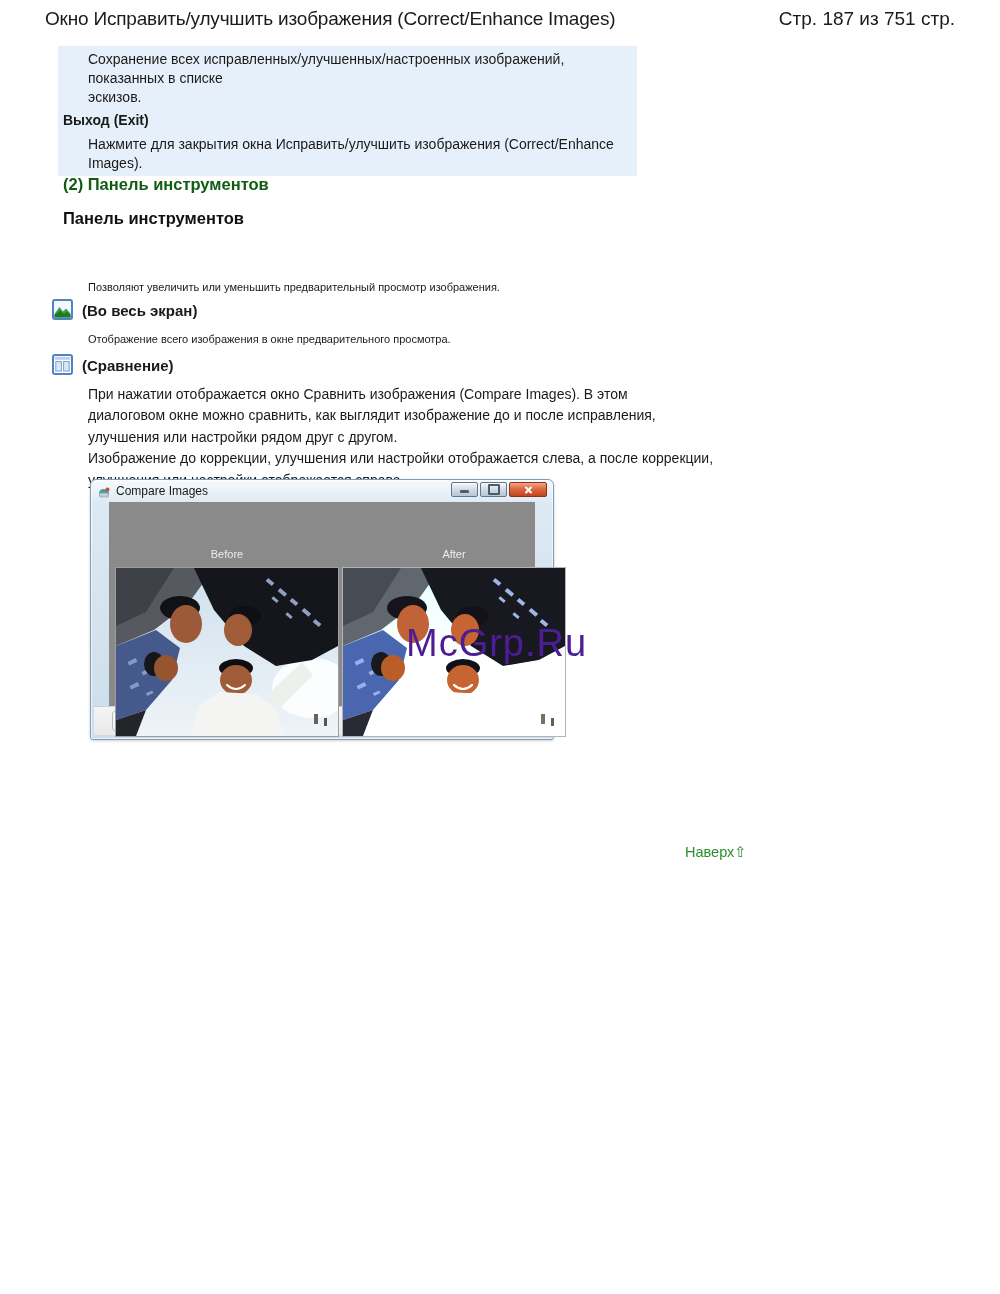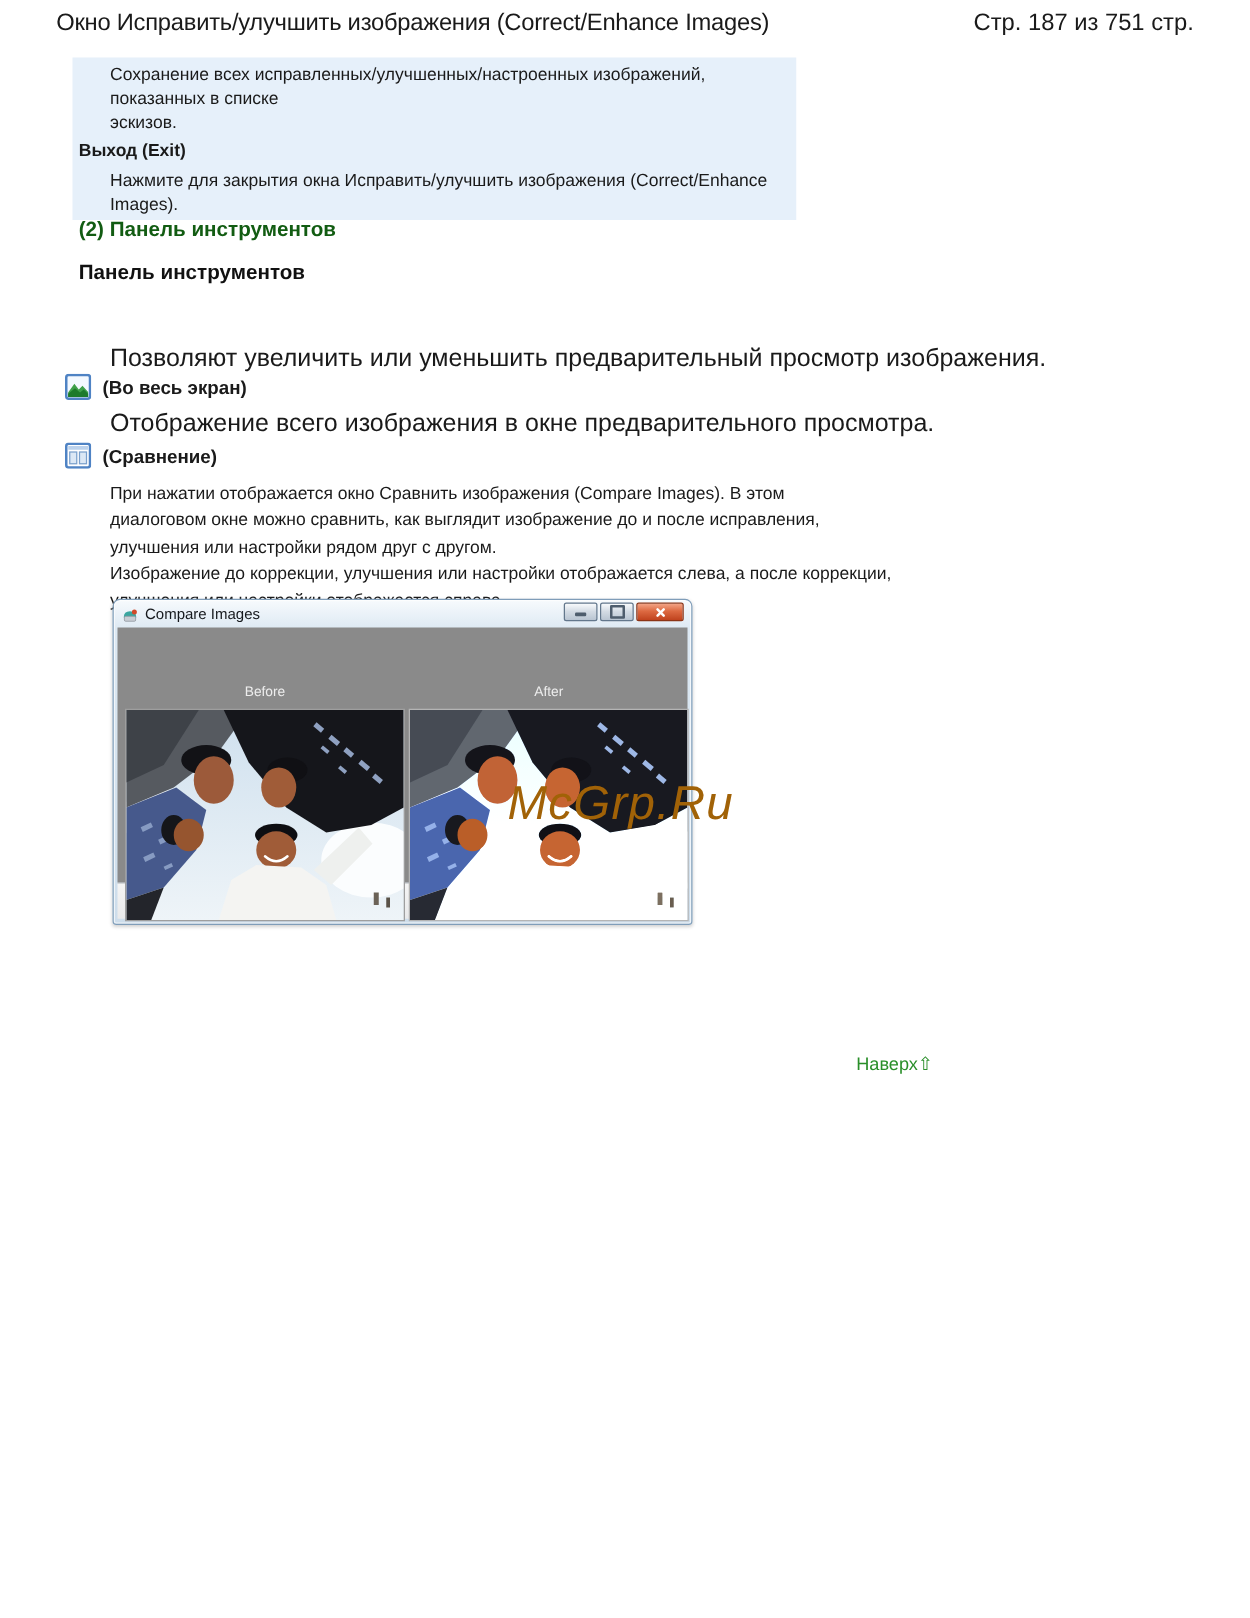--- a/index.html
+++ b/index.html
@@ -14,21 +14,21 @@
   .exit-block{position:absolute;left:58px;top:46px;width:579px;background:#e6f0fa;padding:4px 0 3px 0;}
   .exit-block .line{font-size:14px;line-height:19px;padding-left:30px;}
   .exit-block .exit-label{font-size:14px;line-height:19px;font-weight:bold;padding-left:5px;margin-top:4px;}
   .exit-block .exit-desc{font-size:14px;line-height:19px;padding-left:30px;margin-top:5px;}
   
   .green-heading{position:absolute;left:63px;top:175px;font-size:16.5px;font-weight:bold;color:#125c12;}
   .sub-heading{position:absolute;left:63px;top:209px;font-size:16.5px;font-weight:bold;color:#111;}
   
   .tool-row{position:absolute;display:flex;align-items:flex-end;}
   .tool-row .tool-label{font-size:15px;font-weight:bold;margin-left:9px;padding-bottom:1px;white-space:nowrap;}
-  .tool-desc{position:absolute;font-size:20px;line-height:21px;white-space:nowrap;}
+  .tool-desc{position:absolute;font-size:11px;line-height:21px;white-space:nowrap;}
   .icon-chip{width:26px;height:26px;background:#ececec;border-radius:2px;margin-right:5px;display:flex;align-items:center;justify-content:center;}
   .icon-chip svg{display:block;}
   .mini-icon{width:21px;height:21px;display:block;}
   .desc-lines{position:absolute;left:88px;top:384px;font-size:14px;line-height:21.4px;}
   .desc-lines div{white-space:nowrap;}
   
   .window{
     position:absolute;left:90px;top:479px;width:464px;box-sizing:border-box;
     border:1px solid #7f9db9;border-radius:6px 6px 3px 3px;
     background:linear-gradient(180deg,#f7fafd 0%,#dde9f3 9%,#cdddeb 100%);
@@ -42,38 +42,38 @@
   .cap{height:15px;box-sizing:border-box;border:1px solid #63778c;border-radius:2px;
        background:linear-gradient(#f8fafc,#d3dbe4 48%,#b9c5d2);display:flex;align-items:center;justify-content:center;}
   .cap.min,.cap.max{width:27px;}
   .cap.close{width:38px;background:linear-gradient(#f3a486,#dd6a42 45%,#c0431e);border-color:#8c3416;}
   .glyph-min{width:9px;height:3px;background:#4e5d6d;border-radius:1px;margin-top:4px;}
   .glyph-max{width:8px;height:7px;border:2px solid #4e5d6d;border-radius:1px;background:transparent;}
   .glyph-x{position:relative;width:10px;height:10px;}
   .glyph-x::before,.glyph-x::after{content:"";position:absolute;left:1px;top:4px;width:9px;height:2px;background:#fff;border-radius:1px;}
   .glyph-x::before{transform:rotate(45deg);}
   .glyph-x::after{transform:rotate(-45deg);}
-  .win-content{margin:0 3px;height:204px;background:#8a8a8a;position:relative;}
+  .win-content{margin:0 18px;height:204px;background:#8a8a8a;position:relative;}
   .fig{position:absolute;top:46px;width:222px;}
   .fig.before{left:7px;}
   .fig.after{left:234px;}
   .fig-label{color:#ededed;font-size:11px;text-align:center;height:13px;margin-bottom:7px;}
   .photo{width:222px;height:168px;display:block;outline:1px solid #9e9e9e;background:#dfeaf2;}
   .photo.enhanced{filter:brightness(1.14) saturate(1.25);}
   .bottombar{margin:0 3px;height:29px;box-sizing:border-box;background:linear-gradient(#f4f4f4,#e9e9ea);
              border-top:1px solid #cfcfcf;display:flex;align-items:center;padding:0 18px;gap:4px;font-style:italic;}
   .win-btn{width:64px;height:20px;box-sizing:border-box;border-radius:3px;font-size:11px;
            display:flex;align-items:center;justify-content:center;
            background:linear-gradient(#fdfdfd,#e6e8eb 45%,#d4d7dc);border:1px solid #8e8e8e;color:#1a1a1a;}
   .win-btn.disabled{background:linear-gradient(#fbfbfb,#f0f0f0);border-color:#b9b9b9;color:#9aa0a6;}
   .win-btn.next{border-color:#6e6e6e;}
   .win-btn.closebtn{margin-left:auto;border-color:#2a6da8;box-shadow:0 0 0 1px #8cc0e8 inset;}
   
-  .watermark{position:absolute;left:406px;top:622px;z-index:10;font-size:38px;font-style:italic;
-             color:#a16207;letter-spacing:1px;white-space:nowrap;}
+  .watermark{position:absolute;left:406px;top:622px;z-index:10;font-size:38px;
+             color:#4c1d95;letter-spacing:1px;white-space:nowrap;}
   .top-link{position:absolute;left:685px;top:844px;font-size:14.5px;color:#2a8f2a;text-decoration:none;white-space:nowrap;}
   .hidden-defs{position:absolute;width:0;height:0;overflow:hidden;}
 </style>
 </head>
 <body>
 
 <svg class="hidden-defs" aria-hidden="true">
   <defs>
     <linearGradient id="skyg" x1="0" y1="0" x2="0" y2="1">
       <stop offset="0" stop-color="#cfe0ee"></stop>

